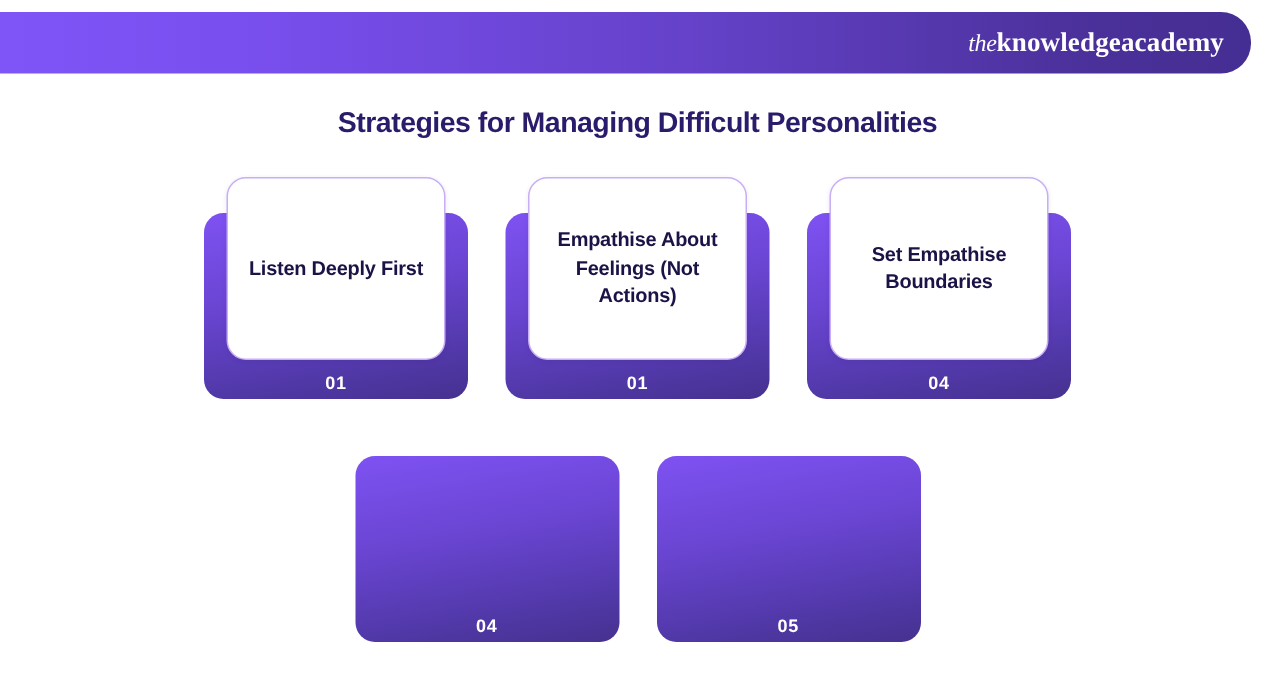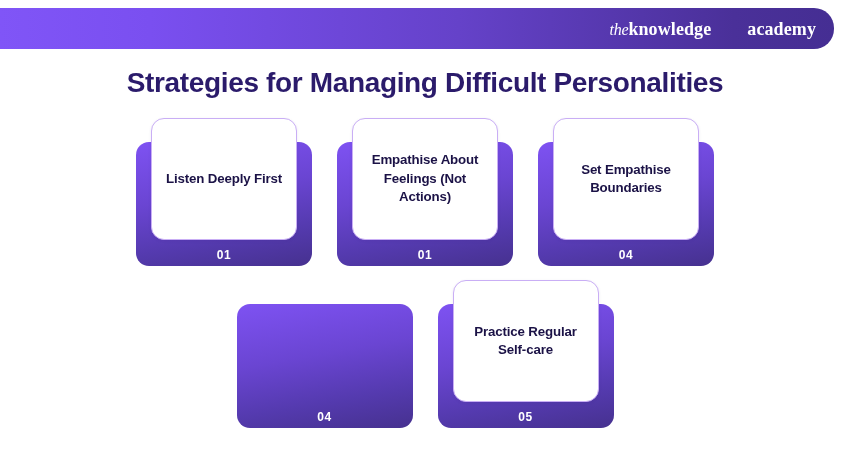--- a/index.html
+++ b/index.html
@@ -41,32 +41,31 @@
   .logo .logo-the {
     font-style: italic;
     font-size: 16px;
     letter-spacing: -0.2px;
   }
   .logo .logo-knowledge {
     font-weight: 700;
   }
   .logo .logo-academy {
     font-weight: 700;
-    margin-left: 36px;
   }
 
   
   .page-title {
     position: absolute;
     left: 0;
     top: 66px;
     width: 850px;
     text-align: center;
     color: #2B1B6B;
-    font-size: 28px;
+    font-size: 19px;
     font-weight: 700;
     letter-spacing: -0.35px;
     line-height: 34px;
   }
 
   
   .row {
     position: absolute;
     display: flex;
     justify-content: center;
@@ -182,18 +181,15 @@
   <div class="card">
     <div class="card-back">
       <div class="card-number">04</div>
     </div>
   </div>
 
   <div class="card">
     <div class="card-back">
       <div class="card-number">05</div>
     </div>
-    <div class="card-front">
-      <div class="card-text">Practice Regular Self-care</div>
-    </div>
   </div>
 
 </div>
 
 </body></html>

